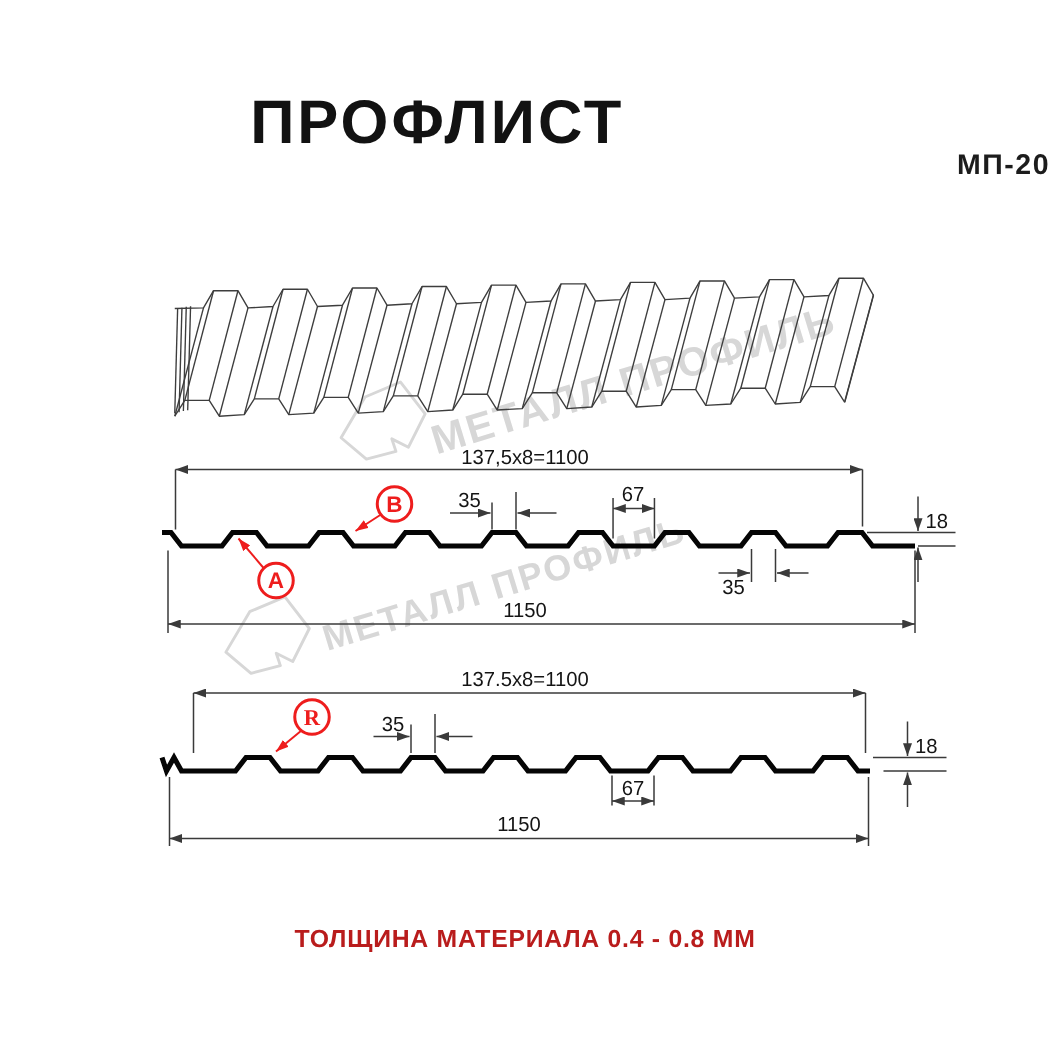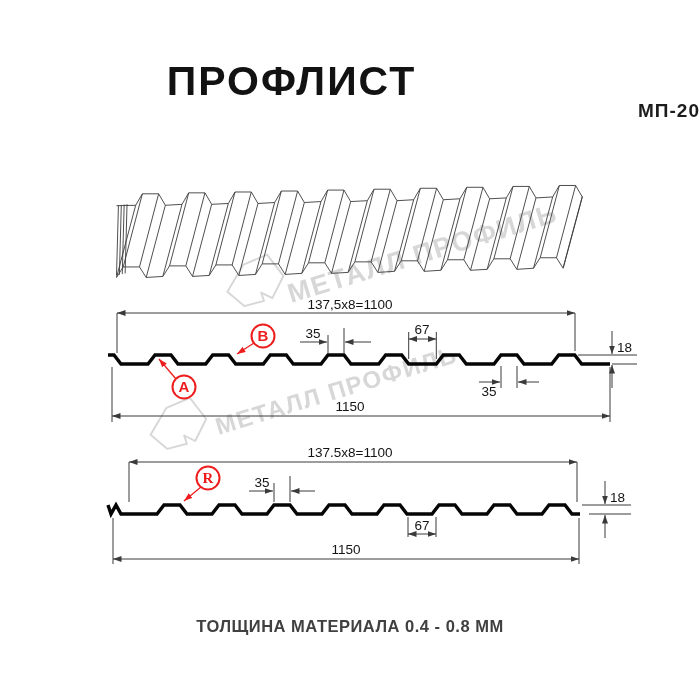--- a/index.html
+++ b/index.html
@@ -4,21 +4,21 @@
 <style>
   html,body{margin:0;padding:0;background:#ffffff;}
   body{width:700px;height:700px;position:relative;overflow:hidden;
        font-family:"Liberation Sans",sans-serif;}
   .abs{position:absolute;}
   .title{left:0;top:58px;width:583px;text-align:center;
          font-size:41px;font-weight:800;letter-spacing:2px;color:#121212;}
   .subtitle{left:0;top:100px;width:700px;text-align:right;
             font-size:19px;font-weight:600;letter-spacing:1px;color:#1c1c1c;}
   .caption{left:0;top:617px;width:700px;text-align:center;
-           font-size:16.5px;font-weight:600;letter-spacing:.5px;color:#404040;}
+           font-size:16.5px;font-weight:600;letter-spacing:.5px;color:#b91c1c;}
   .wm-text{color:#d7d7d7;font-weight:700;white-space:nowrap;
            transform-origin:0 0;z-index:1;letter-spacing:1.5px;}
   .wm1{left:284px;top:280px;font-size:27px;transform:rotate(-17deg);}
   .wm2{left:212px;top:414px;font-size:24px;transform:rotate(-17deg);}
   .wm-logo{z-index:1;transform-origin:50% 50%;}
   svg text{font-family:"Liberation Sans",sans-serif;font-size:13.5px;fill:#141414;}
   .dim{stroke:#3a3a3a;stroke-width:1;fill:none;}
   .profile{stroke:#050505;stroke-width:3.4;fill:none;stroke-linejoin:miter;}
   .red{stroke:#ee1d1d;fill:none;stroke-width:2;}
   .redline{stroke:#ee1d1d;stroke-width:1.3;fill:none;}

